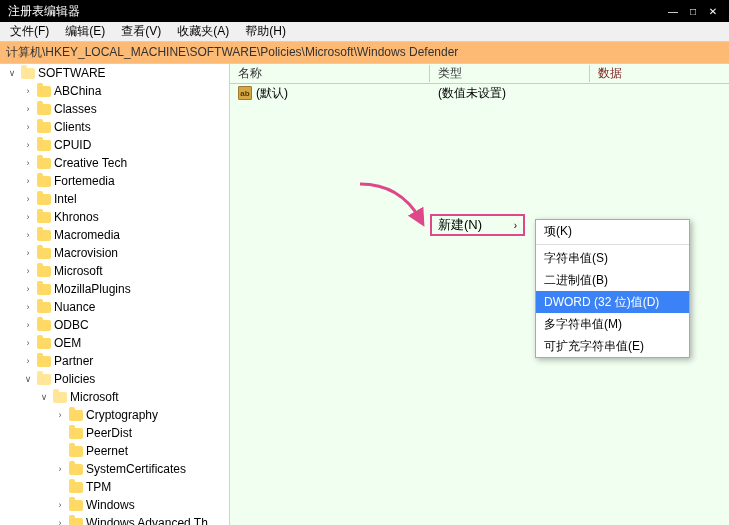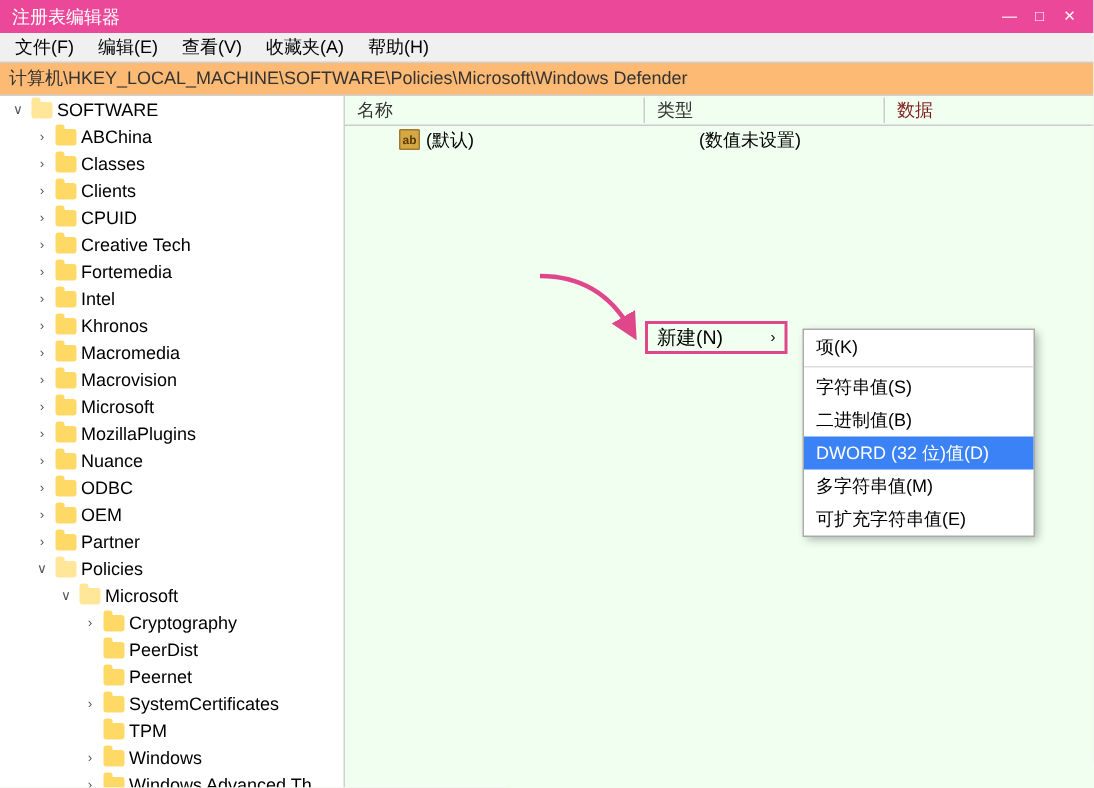--- a/index.html
+++ b/index.html
@@ -8,21 +8,21 @@
       height: 525px;
       font-family: 'Microsoft YaHei', SimSun, sans-serif;
       font-size: 12px;
       background: #f0f0f0;
       overflow: hidden;
       user-select: none;
     }
 
     
     .title-bar {
-      background: #ec4899;
+      background: #000000;
       color: white;
       height: 22px;
       display: flex;
       align-items: center;
       padding: 0 8px;
       justify-content: space-between;
     }
     .title-bar-text {
       font-size: 12px;
     }
@@ -191,21 +191,20 @@
       align-items: center;
       cursor: pointer;
     }
     .td-name {
       width: 200px;
       padding-left: 8px;
       font-size: 12px;
       display: flex;
       align-items: center;
       gap: 4px;
-      margin-left: 28px;
     }
     .td-type {
       width: 160px;
       padding-left: 8px;
       font-size: 12px;
     }
     .td-data {
       flex: 1;
       padding-left: 8px;
       font-size: 12px;

